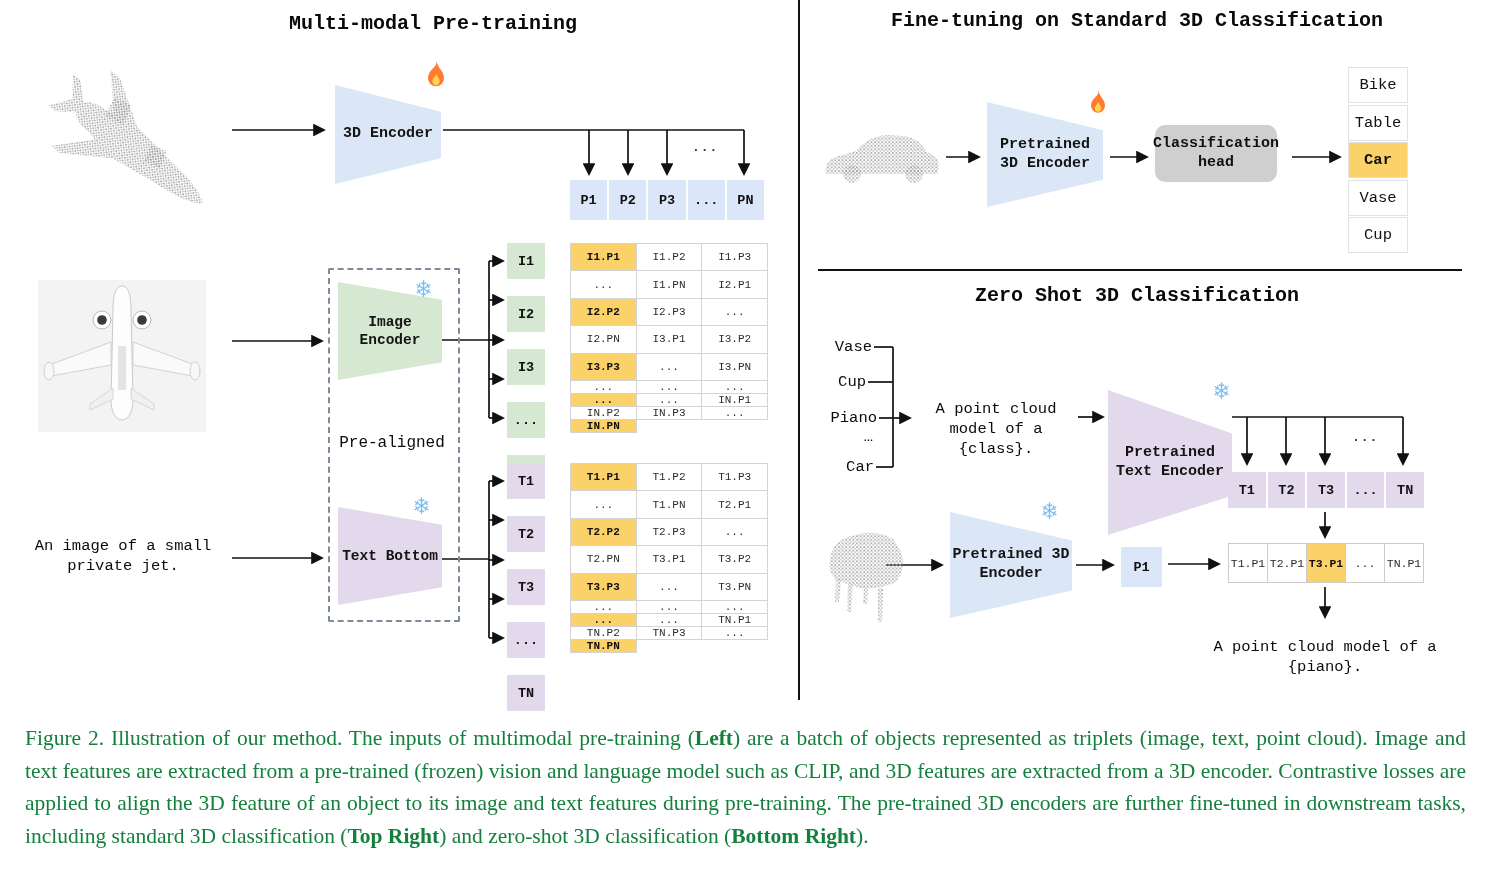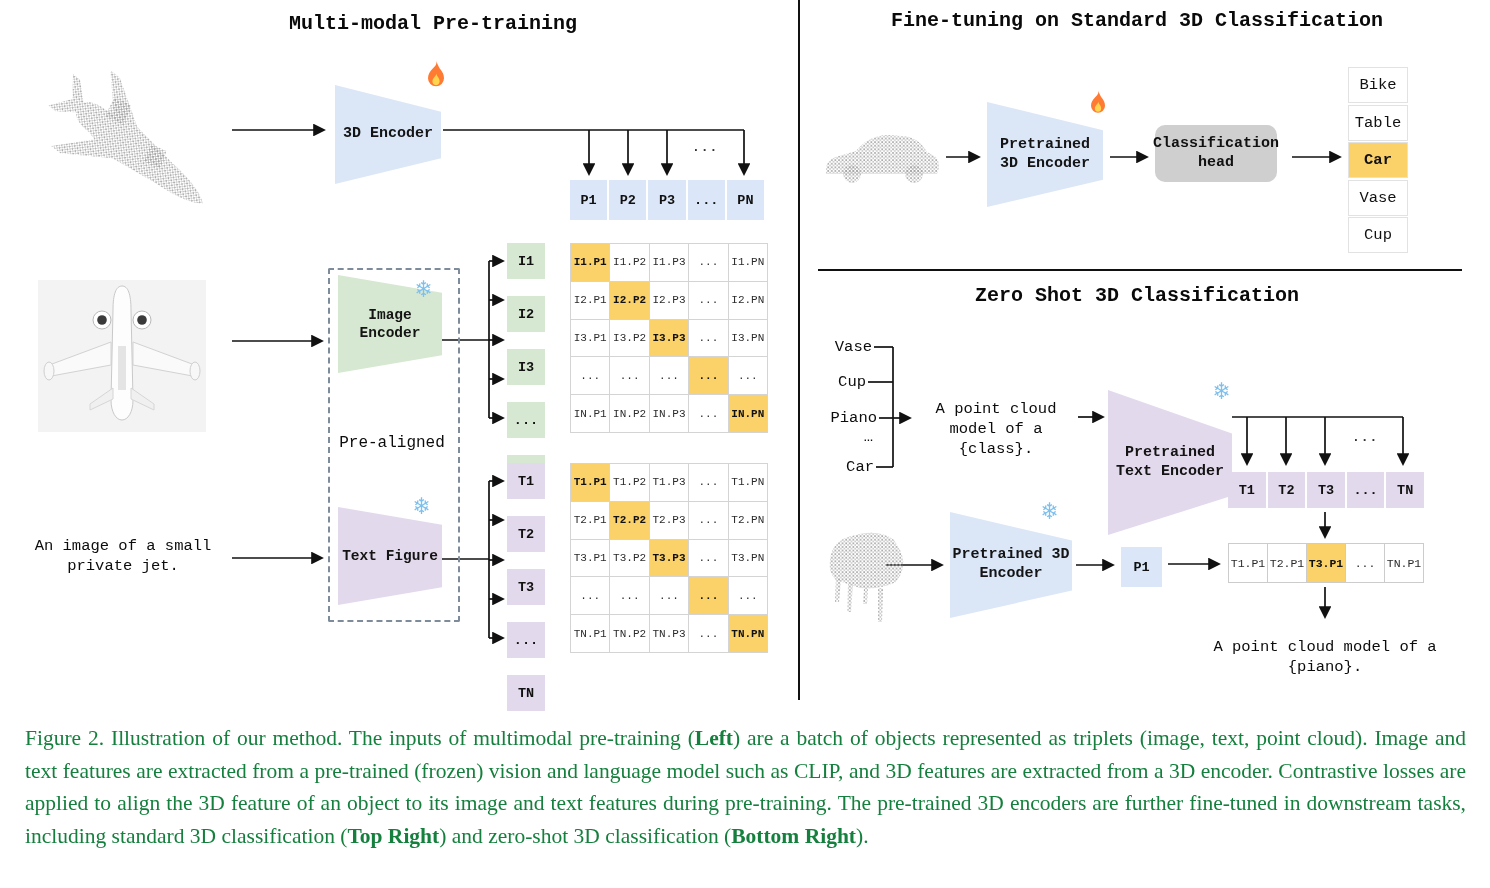--- a/index.html
+++ b/index.html
@@ -26,21 +26,21 @@
   .featrow .cell{flex:1;display:flex;align-items:center;justify-content:center;
                  font-weight:700;font-size:13.5px;}
   .featrow.blue .cell{background:#dbe7f9;}
   .featrow.purple .cell{background:#e3d9ec;}
 
   .labelcol .cell{height:36px;margin-bottom:17px;display:flex;align-items:center;
                   justify-content:center;font-weight:700;font-size:13.5px;}
   .labelcol.green .cell{background:#d7e8d2;}
   .labelcol.purple .cell{background:#e3d9ec;}
 
-  .matrix{display:grid;grid-template-columns:repeat(5,1fr);grid-template-rows:repeat(5,1fr);
+  .matrix{display:grid;grid-template-columns:repeat(3,1fr);grid-template-rows:repeat(5,1fr);
           border-top:1px solid #d4d4d4;border-left:1px solid #d4d4d4;background:#fff;}
   .matrix .mcell{border-right:1px solid #d4d4d4;border-bottom:1px solid #d4d4d4;
                  display:flex;align-items:center;justify-content:center;
                  font-size:11px;color:#2b2b2b;}
   .hl{background:#fbd26a !important;font-weight:700;color:#101010 !important;}
 
   .dashed-box{border:2px dashed #7e8b9b;border-radius:2px;}
 
   .head-box{background:#cfcfcf;border-radius:10px;display:flex;align-items:center;
             justify-content:center;text-align:center;font-weight:700;font-size:15px;line-height:1.25;}
@@ -166,29 +166,29 @@
     <span class="cell">P1</span>
     <span class="cell">P2</span>
     <span class="cell">P3</span>
     <span class="cell">...</span>
     <span class="cell">PN</span>
   </div>
   <div class="abs node dots-label" style="left:692px;top:140px;">...</div>
 
   <div class="abs node dashed-box" style="left:328px;top:268px;width:128px;height:350px;"></div>
 
-  <div class="abs node trap green" style="left:338px;top:275px;width:104px;height:98px;font-size:14.5px;">
+  <div class="abs node trap green" style="left:338px;top:282px;width:104px;height:98px;font-size:14.5px;">
     <span>Image Encoder</span>
   </div>
   <div class="abs node snow" style="left:416px;top:278px;">❄</div>
 
   <div class="abs node plaintxt ctr" style="left:332px;top:433px;width:120px;font-size:16px;">Pre-aligned</div>
 
   <div class="abs node trap purple" style="left:338px;top:507px;width:104px;height:98px;font-size:14.5px;">
-    <span>Text Figure</span>
+    <span>Text Bottom</span>
   </div>
   <div class="abs node snow" style="left:414px;top:495px;">❄</div>
 
   <div class="abs node labelcol green" style="left:507px;top:243px;width:38px;">
     <span class="cell">I1</span>
     <span class="cell">I2</span>
     <span class="cell">I3</span>
     <span class="cell">...</span>
     <span class="cell">IN</span>
   </div>

